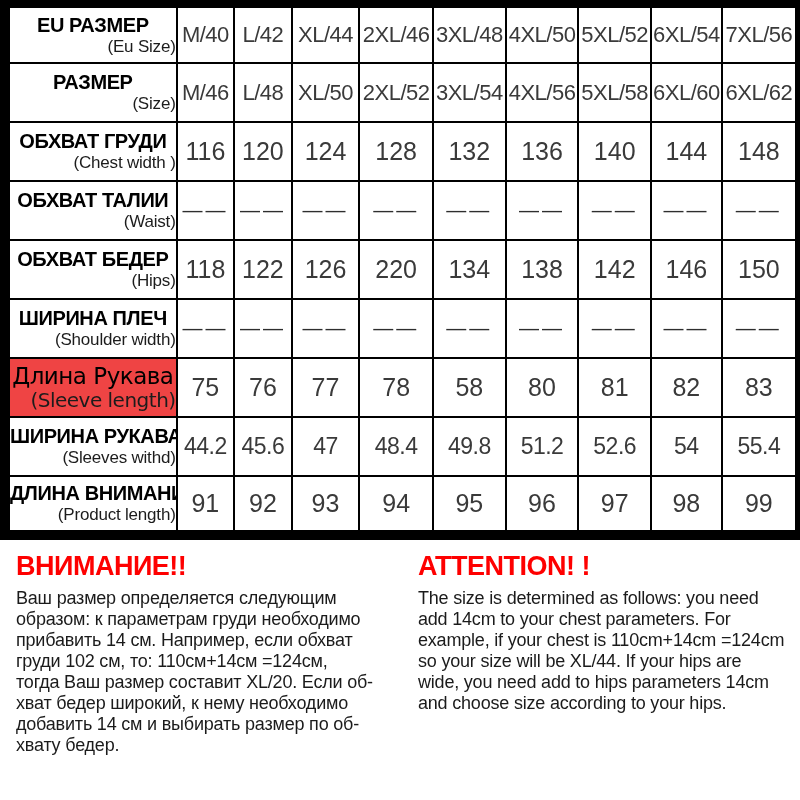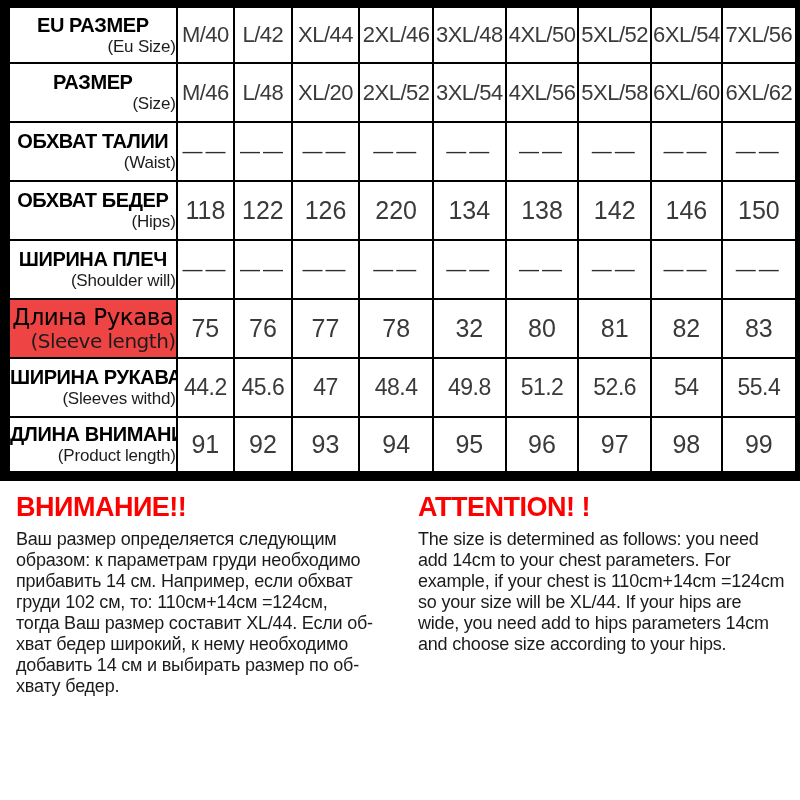--- a/index.html
+++ b/index.html
@@ -96,27 +96,42 @@
         <td>6XL/54</td>
         <td>7XL/56</td>
       </tr>
       <tr class="size-row">
         <th>
           <div class="ru">РАЗМЕР</div>
           <div class="en">(Size)</div>
         </th>
         <td>M/46</td>
         <td>L/48</td>
-        <td>XL/20</td>
+        <td>XL/50</td>
         <td>2XL/52</td>
         <td>3XL/54</td>
         <td>4XL/56</td>
         <td>5XL/58</td>
         <td>6XL/60</td>
         <td>6XL/62</td>
+      </tr>
+      <tr>
+        <th>
+          <div class="ru">ОБХВАТ ГРУДИ</div>
+          <div class="en">(Chest width )</div>
+        </th>
+        <td>116</td>
+        <td>120</td>
+        <td>124</td>
+        <td>128</td>
+        <td>132</td>
+        <td>136</td>
+        <td>140</td>
+        <td>144</td>
+        <td>148</td>
       </tr>
       <tr>
         <th>
           <div class="ru">ОБХВАТ ТАЛИИ</div>
           <div class="en">(Waist)</div>
         </th>
         <td class="dash">——</td>
         <td class="dash">——</td>
         <td class="dash">——</td>
         <td class="dash">——</td>
@@ -137,42 +152,42 @@
         <td>220</td>
         <td>134</td>
         <td>138</td>
         <td>142</td>
         <td>146</td>
         <td>150</td>
       </tr>
       <tr>
         <th>
           <div class="ru">ШИРИНА ПЛЕЧ</div>
-          <div class="en">(Shoulder will)</div>
+          <div class="en">(Shoulder width)</div>
         </th>
         <td class="dash">——</td>
         <td class="dash">——</td>
         <td class="dash">——</td>
         <td class="dash">——</td>
         <td class="dash">——</td>
         <td class="dash">——</td>
         <td class="dash">——</td>
         <td class="dash">——</td>
         <td class="dash">——</td>
       </tr>
       <tr>
         <th class="soft">
           <div class="ru">Длина Рукава</div>
           <div class="en">(Sleeve length)</div>
         </th>
         <td>75</td>
         <td>76</td>
         <td>77</td>
         <td>78</td>
-        <td>32</td>
+        <td>58</td>
         <td>80</td>
         <td>81</td>
         <td>82</td>
         <td>83</td>
       </tr>
       <tr class="dec-row">
         <th>
           <div class="ru">ШИРИНА РУКАВА</div>
           <div class="en">(Sleeves withd)</div>
         </th>
@@ -205,21 +220,21 @@
   </table>
 </div>
 
 <div class="notes">
   <div class="note-col ru">
     <div class="note-title">ВНИМАНИЕ!!</div>
     <div class="note-body">Ваш размер определяется следующим
 образом: к параметрам груди необходимо
 прибавить 14 см. Например, если обхват
 груди  102 см, то: 110см+14см =124см,
-тогда Ваш размер составит XL/44. Если об-
+тогда Ваш размер составит XL/20. Если об-
 хват бедер широкий, к нему необходимо
 добавить 14 см и выбирать размер по об-
 хвату бедер.</div>
   </div>
   <div class="note-col en">
     <div class="note-title">ATTENTION! !</div>
     <div class="note-body">The size is determined as follows: you need
 add 14cm to your chest parameters. For
 example, if your chest is 110cm+14cm =124cm
 so your size will be XL/44. If your hips are

